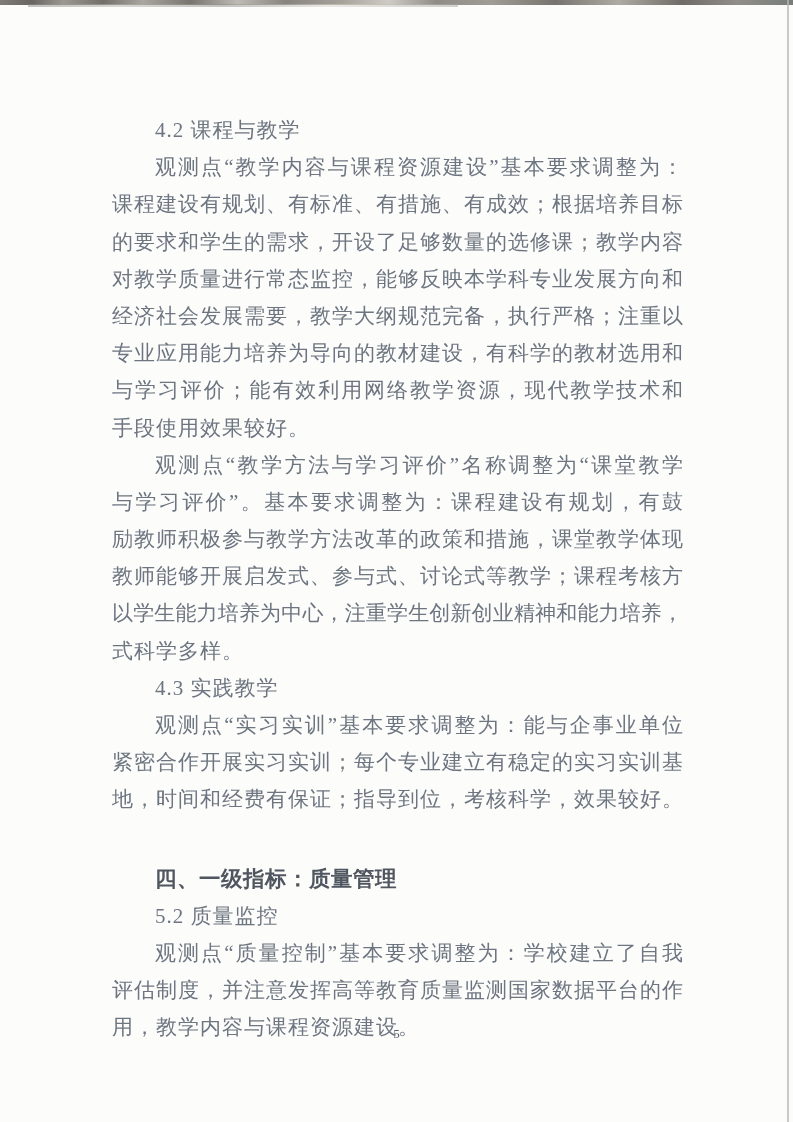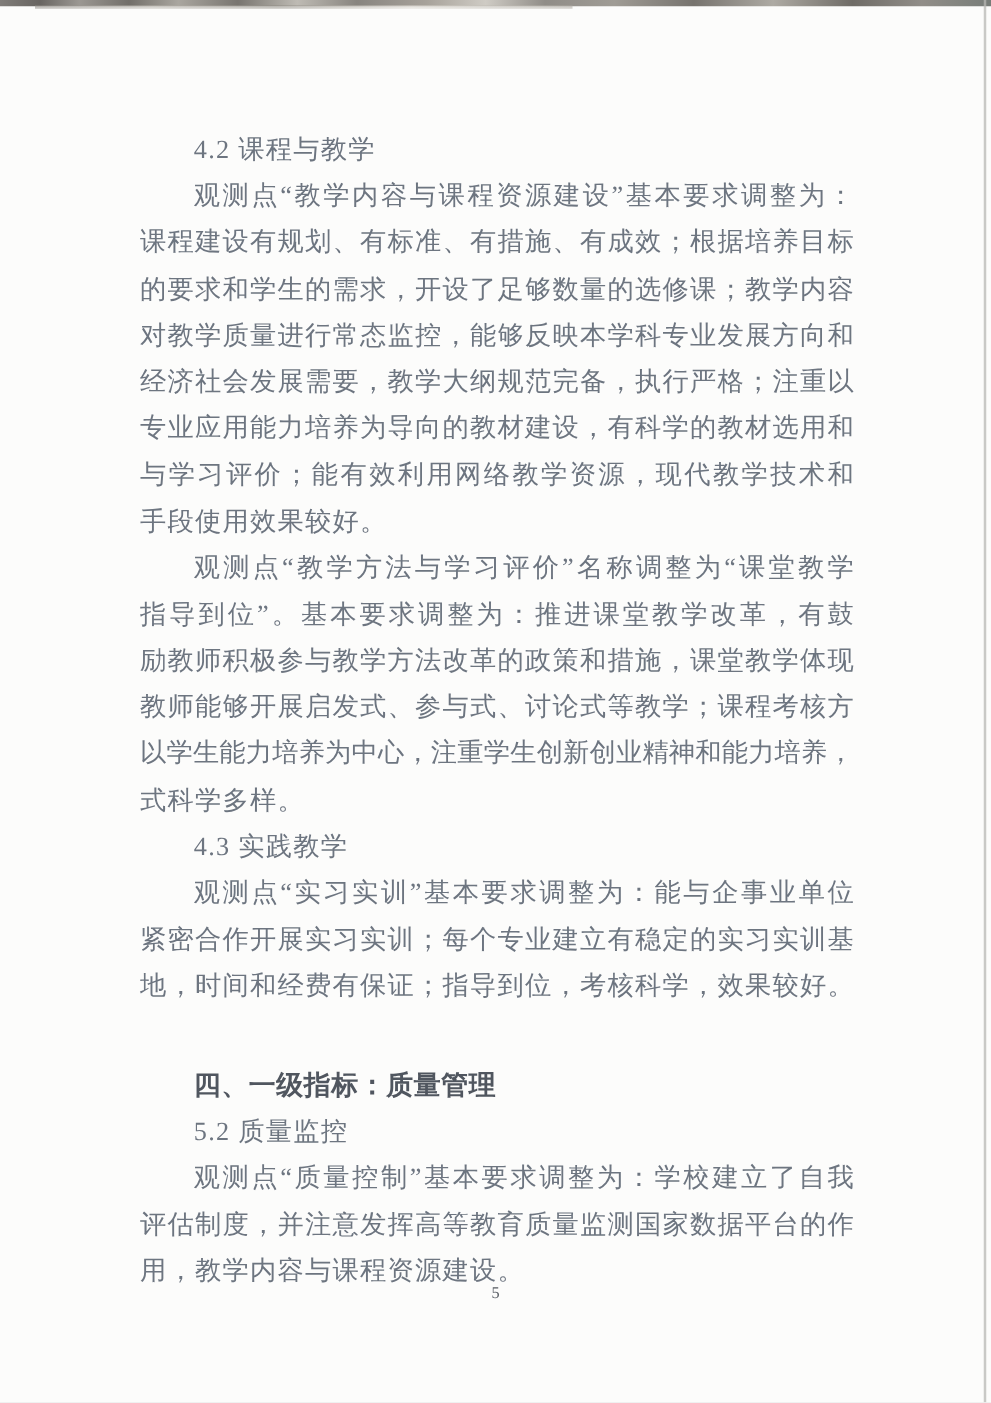--- a/index.html
+++ b/index.html
@@ -36,21 +36,21 @@
   .scan-right {
     position: absolute;
     left: 787px; top: 0;
     width: 2px; height: 1122px;
     background: #b8b8b4;
     opacity: 0.75;
   }
   .textblock {
     position: absolute;
     left: 112px;
-    top: 101px;
+    top: 112px;
     width: 571px;
     color: #6d7580;
   }
   .line {
     height: 37.2px;
     line-height: 37.2px;
     font-size: 21px;
     letter-spacing: 1px;
     text-align: left;
     white-space: nowrap;
@@ -94,21 +94,21 @@
     <div class="line sub">4.2 课程与教学</div>
     <div class="line first j">观测点“教学内容与课程资源建设”基本要求调整为：</div>
     <div class="line j">课程建设有规划、有标准、有措施、有成效；根据培养目标</div>
     <div class="line j">的要求和学生的需求，开设了足够数量的选修课；教学内容</div>
     <div class="line j">对教学质量进行常态监控，能够反映本学科专业发展方向和</div>
     <div class="line j">经济社会发展需要，教学大纲规范完备，执行严格；注重以</div>
     <div class="line j">专业应用能力培养为导向的教材建设，有科学的教材选用和</div>
     <div class="line j">与学习评价；能有效利用网络教学资源，现代教学技术和</div>
     <div class="line">手段使用效果较好。</div>
     <div class="line first j">观测点“教学方法与学习评价”名称调整为“课堂教学</div>
-    <div class="line j">指导到位”。基本要求调整为：推进课堂教学改革，有鼓</div>
+    <div class="line j">与学习评价”。基本要求调整为：课程建设有规划，有鼓</div>
     <div class="line j">励教师积极参与教学方法改革的政策和措施，课堂教学体现</div>
     <div class="line j">教师能够开展启发式、参与式、讨论式等教学；课程考核方</div>
     <div class="line j">以学生能力培养为中心，注重学生创新创业精神和能力培养，</div>
     <div class="line">式科学多样。</div>
     <div class="line sub">4.3 实践教学</div>
     <div class="line first j">观测点“实习实训”基本要求调整为：能与企事业单位</div>
     <div class="line j">紧密合作开展实习实训；每个专业建立有稳定的实习实训基</div>
     <div class="line j">地，时间和经费有保证；指导到位，考核科学，效果较好。</div>
     <div class="line bold">四、一级指标：质量管理</div>
     <div class="line sub">5.2 质量监控</div>

